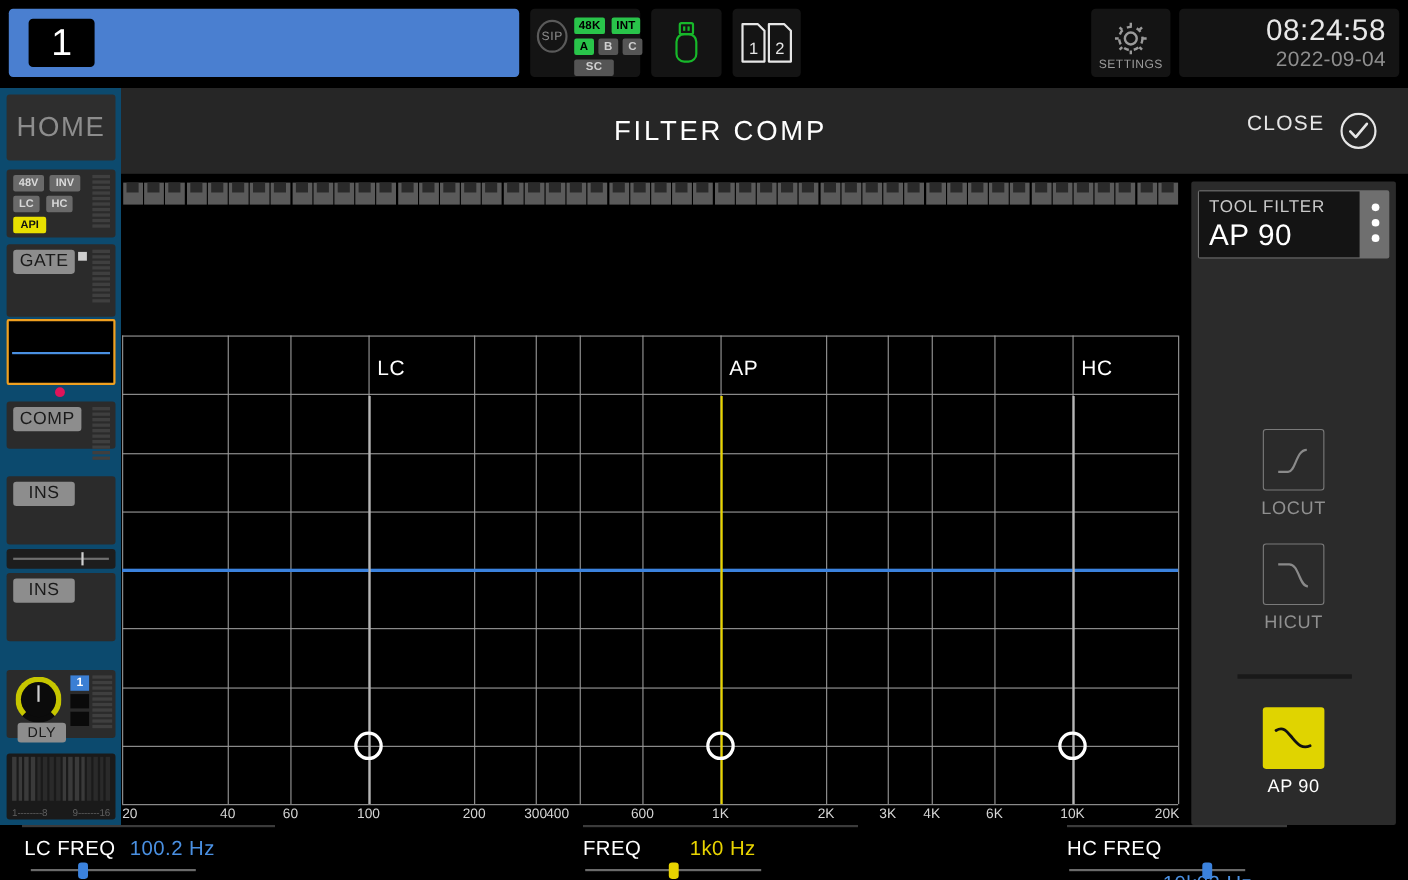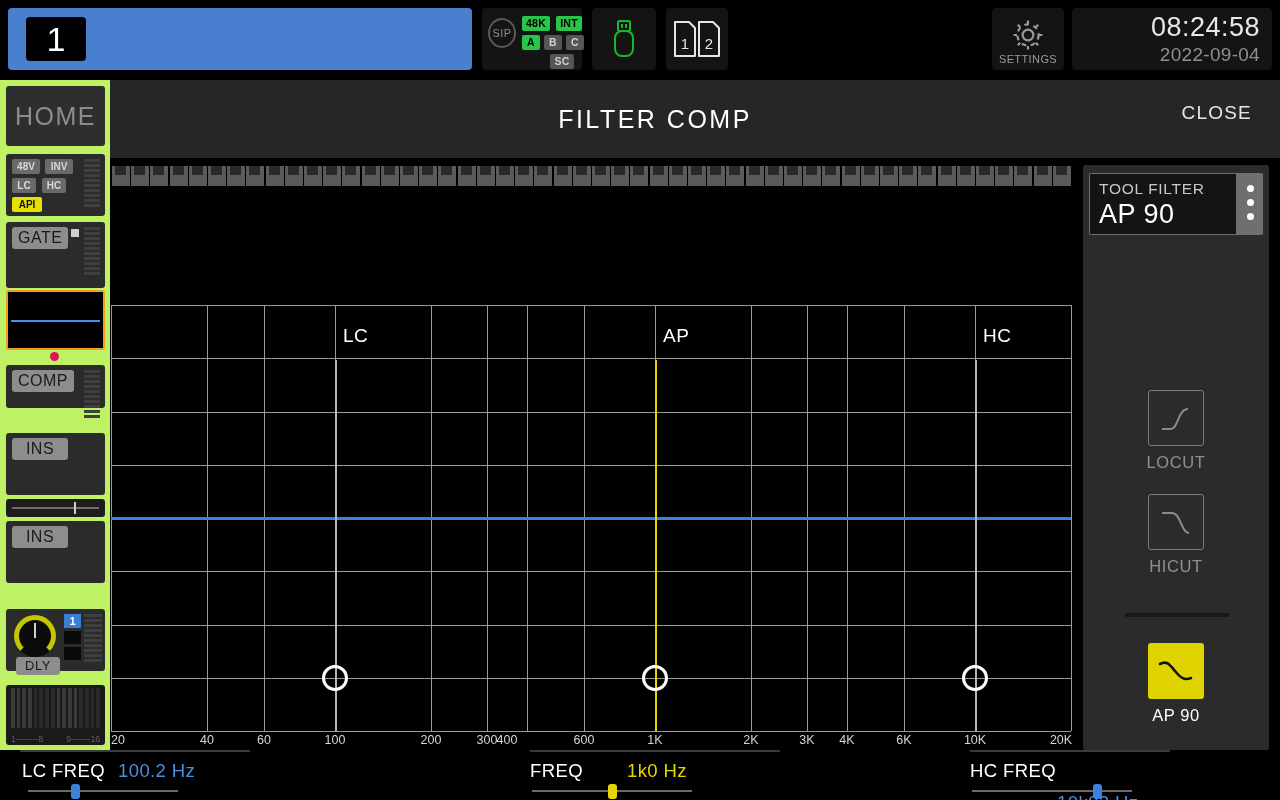--- a/index.html
+++ b/index.html
@@ -36,21 +36,21 @@
     position:absolute; height:15px; border-radius:2px;
     font-size:10.5px; line-height:15px; text-align:center; font-weight:700; letter-spacing:.2px;
   }
   .b-green{ background:#29c44a; color:#000; }
   .b-gray{ background:#555; color:#cfcfcf; }
   .b48{ left:40px; top:8px; width:28px; }
   .bint{ left:74px; top:8px; width:26px; }
   .ba{ left:40px; top:27px; width:18px; }
   .bb{ left:62px; top:27px; width:18px; }
   .bc{ left:84px; top:27px; width:18px; }
-  .bsc{ left:40px; top:46px; width:24px;margin-left:28px; }
+  .bsc{ left:40px; top:46px; width:36px; }
 
   .usb-box{ left:592px; width:64px; }
   .sd-box{ left:666px; width:62px; }
 
   .settings-box{ left:992px; width:72px; }
   .settings-lbl{
     position:absolute; left:0; bottom:5px; width:100%;
     text-align:center; color:#9a9a9a; font-size:11px; letter-spacing:.4px;
   }
   .gear{ position:absolute; left:50%; top:9px; transform:translateX(-50%); }
@@ -68,25 +68,25 @@
   
   .titlebar{
     position:absolute; left:110px; top:80px; width:1170px; height:78px;
     background:#262626;
   }
   .page-title{
     position:absolute; left:0; top:0; width:1090px; height:78px;
     line-height:78px; text-align:center; color:#fff;
     font-size:25px; letter-spacing:2.5px;
   }
-  .close-btn{ position:absolute; right:28px; top:22px; height:34px; display:flex; align-items:flex-start; gap:14px;flex-direction:column; }
+  .close-btn{ position:absolute; right:28px; top:22px; height:34px; display:flex; align-items:flex-start; gap:14px; }
   .close-lbl{ color:#e6e6e6; font-size:19px; letter-spacing:1.2px; }
 
   
-  .sidebar{ position:absolute; left:0; top:80px; width:110px; height:670px; background:#bef264; }
+  .sidebar{ position:absolute; left:0; top:80px; width:110px; height:670px; background:#0c4a6e; }
   .sb-tile{ position:absolute; left:6px; width:99px; background:#2b2b2b; border-radius:3px; }
 
   .sb-home{ top:6px; height:60px; background:#2e2e2e; }
   .sb-home span{
     display:block; width:100%; height:100%; line-height:60px; text-align:center;
     color:#8d8d8d; font-size:25px; letter-spacing:1.5px;
   }
 
   .sb-pre{ top:74px; height:62px; }
   .mini-badge{

